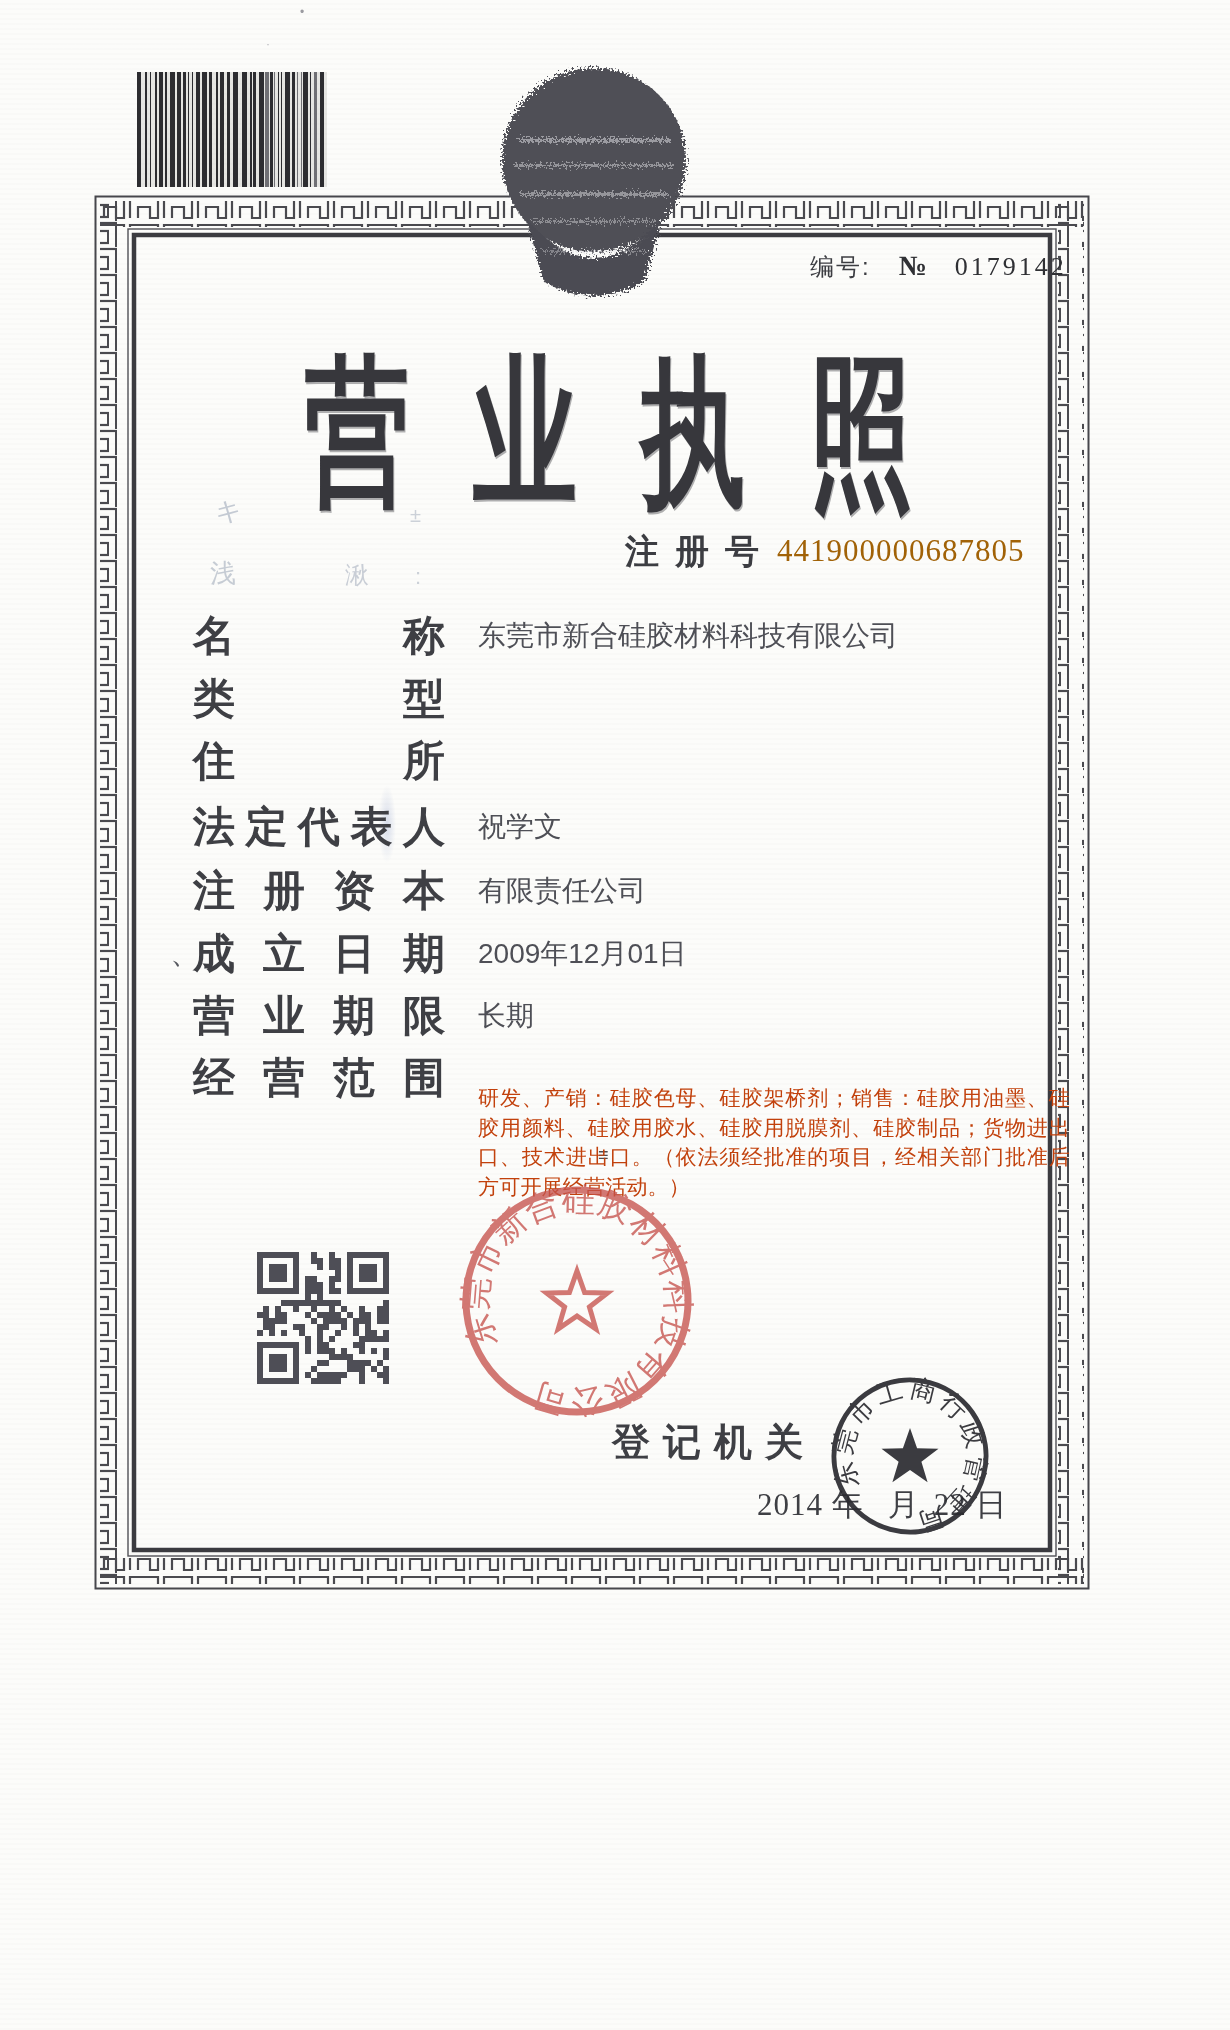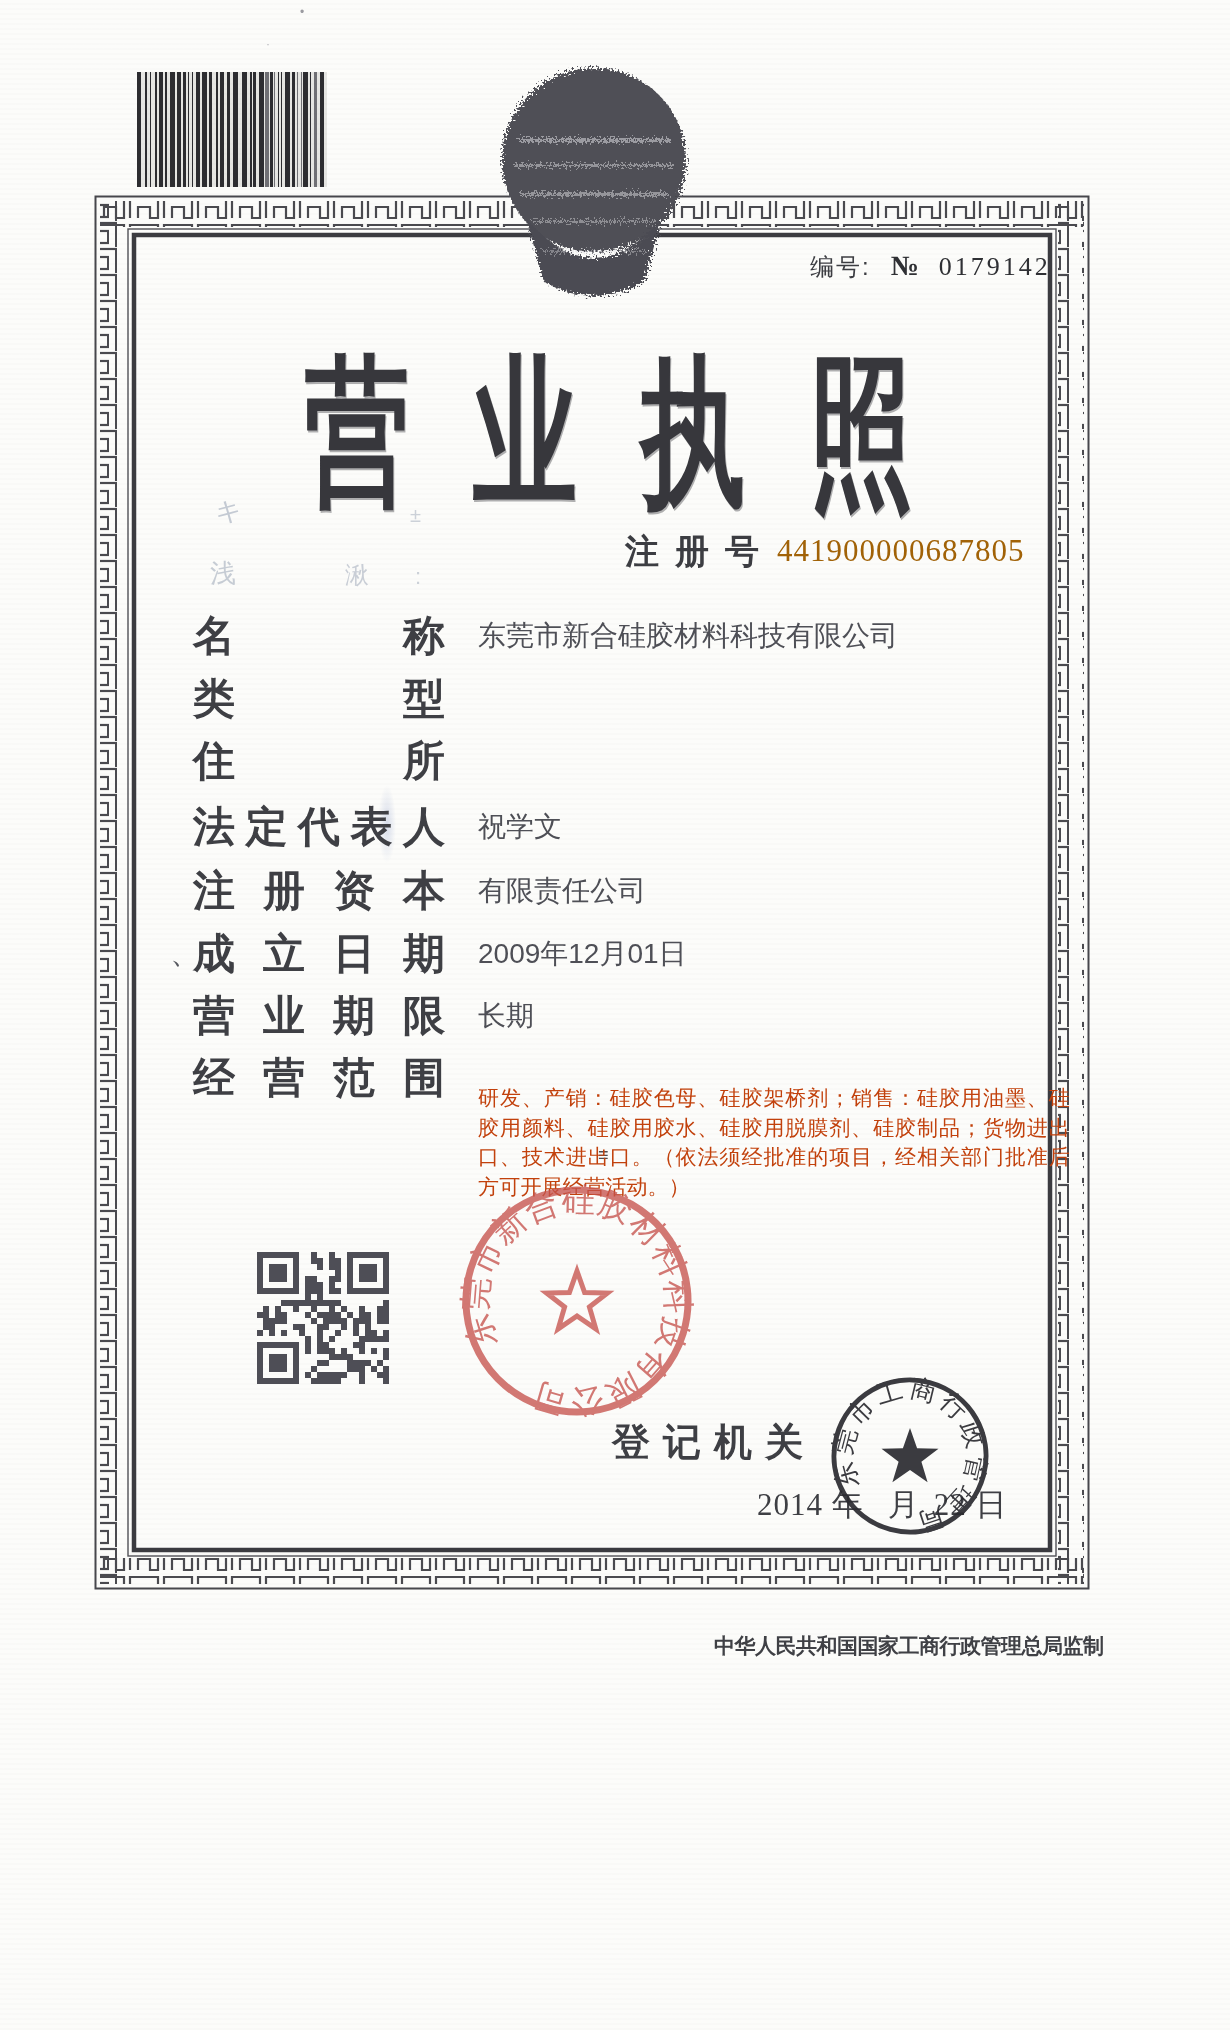--- a/index.html
+++ b/index.html
@@ -18,21 +18,21 @@
     display:flex;align-items:stretch;overflow:hidden;background:#f1f1ee;
     filter:blur(0.4px) contrast(0.9);
   }
   .barcode span{flex:0 0 auto;}
   .emblem{position:absolute;left:498px;top:60px;z-index:3;}
   
   .frame{position:absolute;left:94px;top:195px;z-index:1;}
   
   .serial{
     position:absolute;left:810px;top:250px;z-index:4;
-    display:flex;align-items:baseline;gap:20px;white-space:nowrap;
+    display:flex;align-items:baseline;gap:28px;white-space:nowrap;
   }
   .serial .pfx{font-size:24px;color:#3c3d42;letter-spacing:2px;}
   .serial .nomark{font-family:"Liberation Serif",serif;font-weight:bold;font-size:28px;color:#2f3034;}
   .serial .num{font-family:"Liberation Serif",serif;font-size:26px;letter-spacing:3px;color:#2f3034;}
   
   .title{
     position:absolute;left:305px;top:352px;z-index:4;
     display:flex;gap:64px;
     font-size:104px;font-weight:900;color:#37373c;
     transform:scaleY(1.55);transform-origin:top left;
@@ -482,21 +482,20 @@
             <path id="bsp" d="M 88,88 m -58,0 a 58,58 0 1,1 116,0 a 58,58 0 1,1 -116,0"></path>
           </defs>
         <text font-size="26" fill="#2b2b30" letter-spacing="4" font-family="Liberation Sans, sans-serif">
           <textPath href="#bsp">东莞市工商行政管理局</textPath>
         </text>
       </g>
       <polygon points="88,60 95.1,80.3 116.5,80.7 99.4,93.7 105.6,114.3 88,102 70.4,114.3 76.6,93.7 59.5,80.7 80.9,80.3" fill="#2b2b30"></polygon>
     </g>
   </svg>
 
-  <div class="foot-right">中华人民共和国国家工商行政管理总局监制</div>
 
   <span class="art a1">キ</span>
   <span class="art a2">±</span>
   <span class="art a3">浅</span>
   <span class="art a4">湫</span>
   <span class="art a5">:</span>
   <span class="art a6">、</span>
   <span class="art a7">≡</span>
   <span class="art a8">•</span>
   <span class="art a9">·</span>

